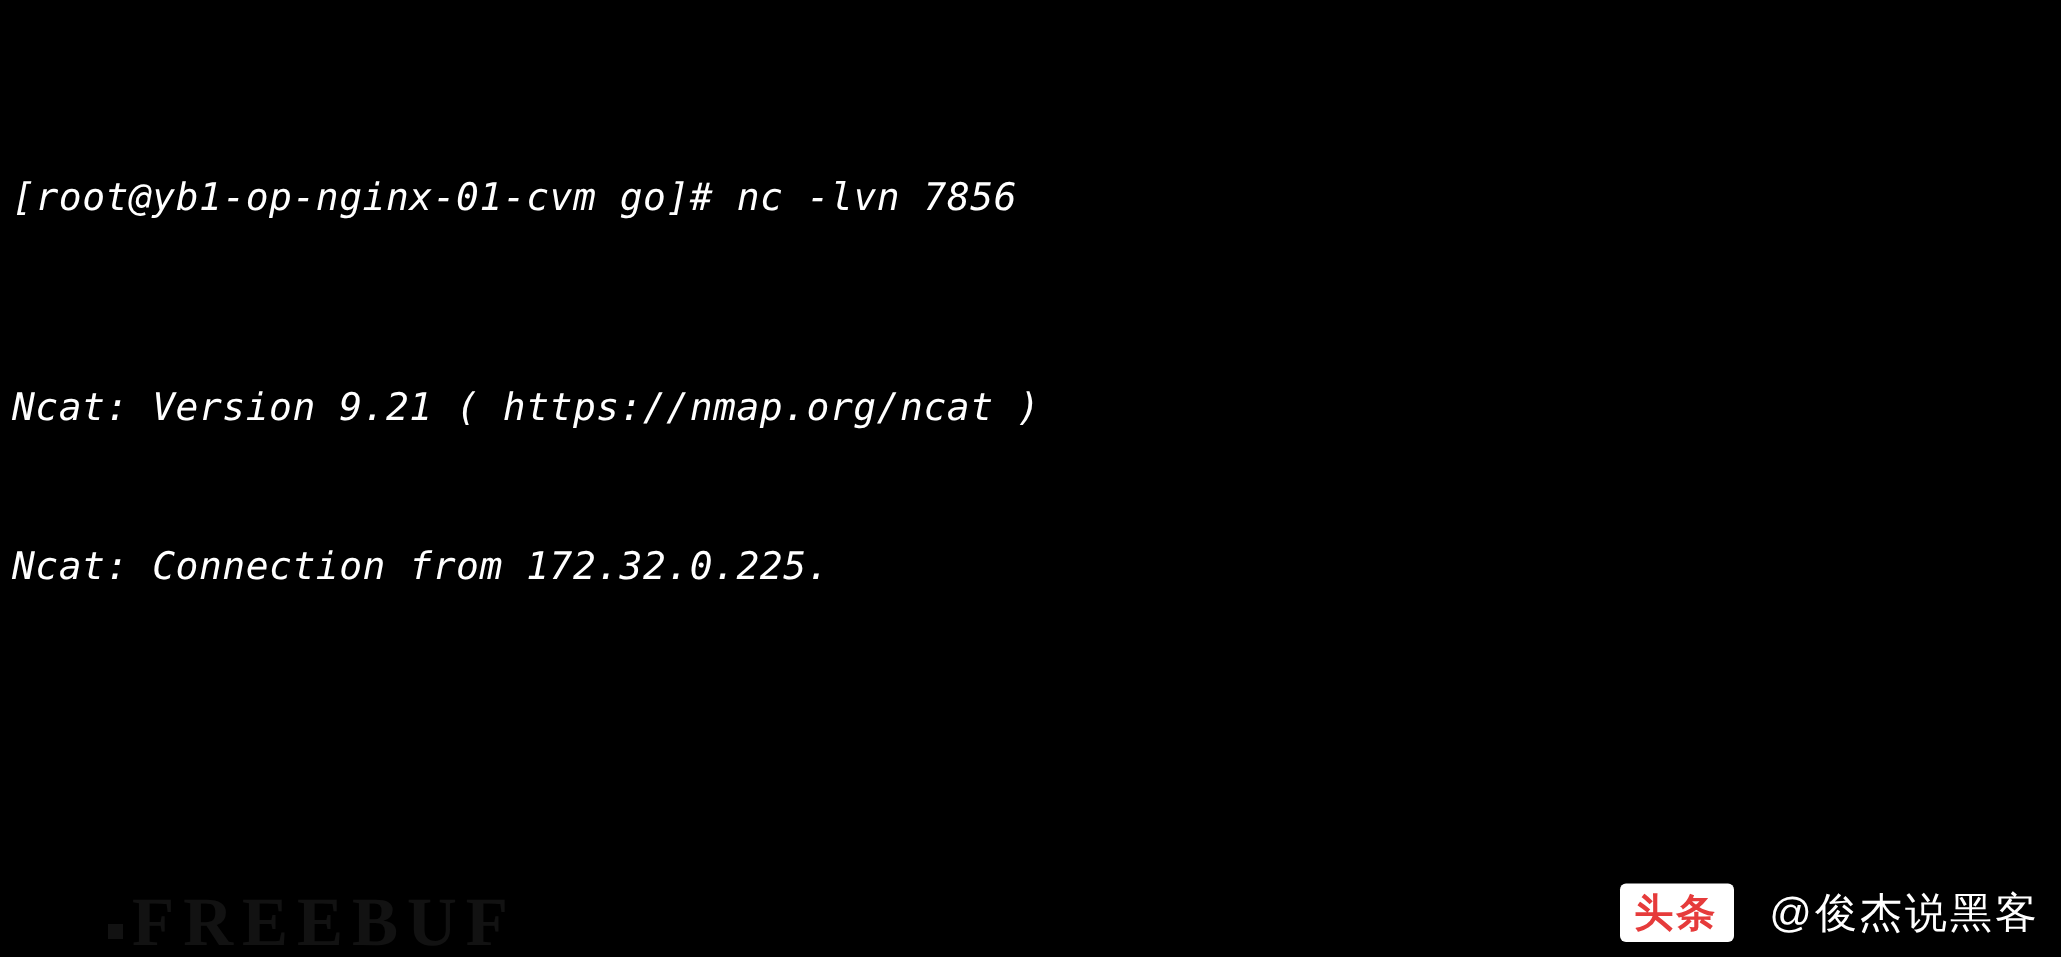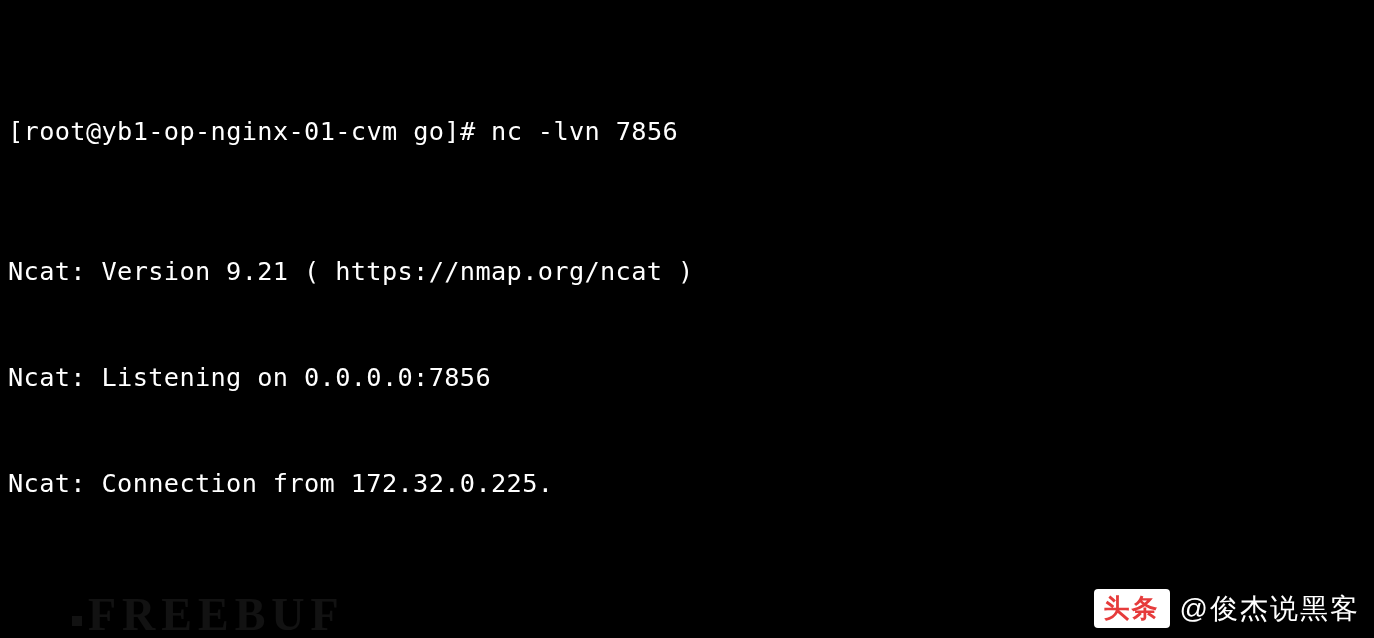--- a/index.html
+++ b/index.html
@@ -18,21 +18,21 @@
     color:#fff;
     font-family:"Menlo","Consolas","DejaVu Sans Mono","Courier New",monospace;
     font-size:25.3px;
     line-height:35.2px;
     letter-spacing:0.35px;
     padding:8px 8px 0 8px;
     white-space:pre;
     position:relative;
     font-weight:500;
   }
-  .line{ white-space:pre; }
+  .line{ white-space:pre;font-style:italic; }
   .watermark-buf{
     position:absolute;
     left:70px;
     bottom:6px;
     font-family:Liberation Serif, serif;
     font-size:46px;
     font-weight:700;
     letter-spacing:6px;
     color:rgba(255,255,255,0.07);
     pointer-events:none;
@@ -44,21 +44,21 @@
     background:rgba(255,255,255,0.07);
     margin:0 6px 0 2px;
     vertical-align:4px;
   }
   .toutiao{
     position:absolute;
     right:14px;
     bottom:10px;
     display:flex;
     align-items:center;
-    gap:10px;
+    gap:24px;
     pointer-events:none;
     user-select:none;
   }
   .toutiao-badge{
     background:#fff;
     color:#e63b3b;
     font-family:"PingFang SC","Microsoft YaHei",Arial,sans-serif;
     font-weight:700;
     font-size:26px;
     line-height:1;
@@ -75,21 +75,20 @@
   }
 </style>
 </head>
 <body>
 
 <div class="terminal">
 
   <div class="line">[<span>root</span>@<span>yb1-op-nginx-01-cvm</span> <span>go</span>]<span>#</span> <span>nc -lvn 7856</span></div>
 
   <div class="line">Ncat: Version 9.21 ( https://nmap.org/ncat )</div>
-  <div class="line">Ncat: Listening on 0.0.0.0:7856</div>
   <div class="line">Ncat: Connection from 172.32.0.225.</div>
   
 
   
 
   
 
   
 
   

